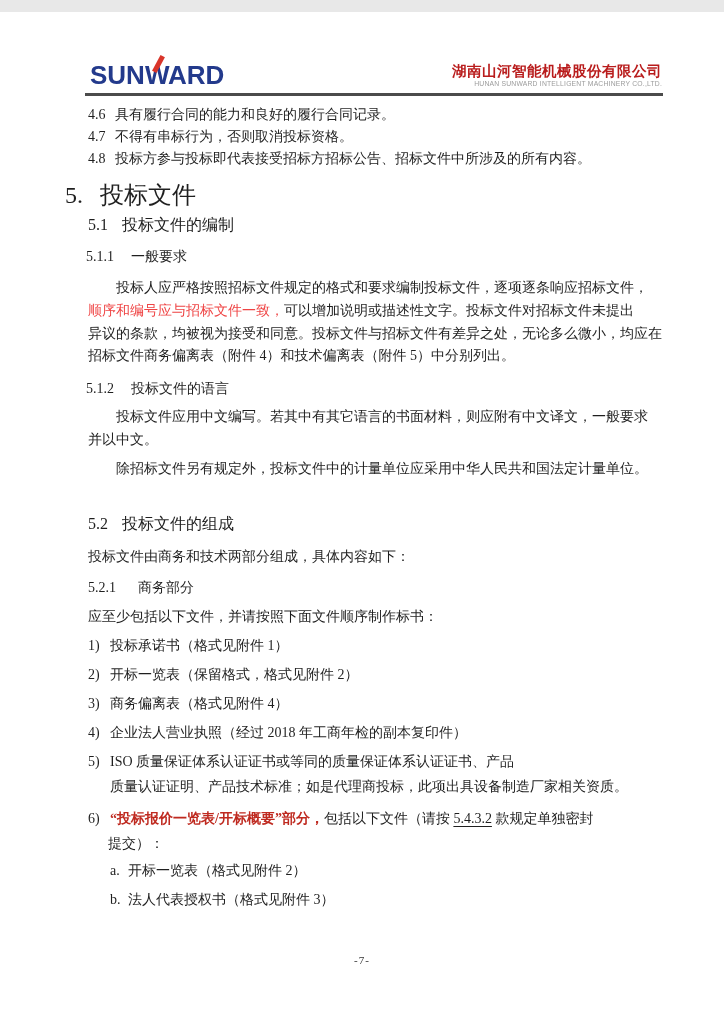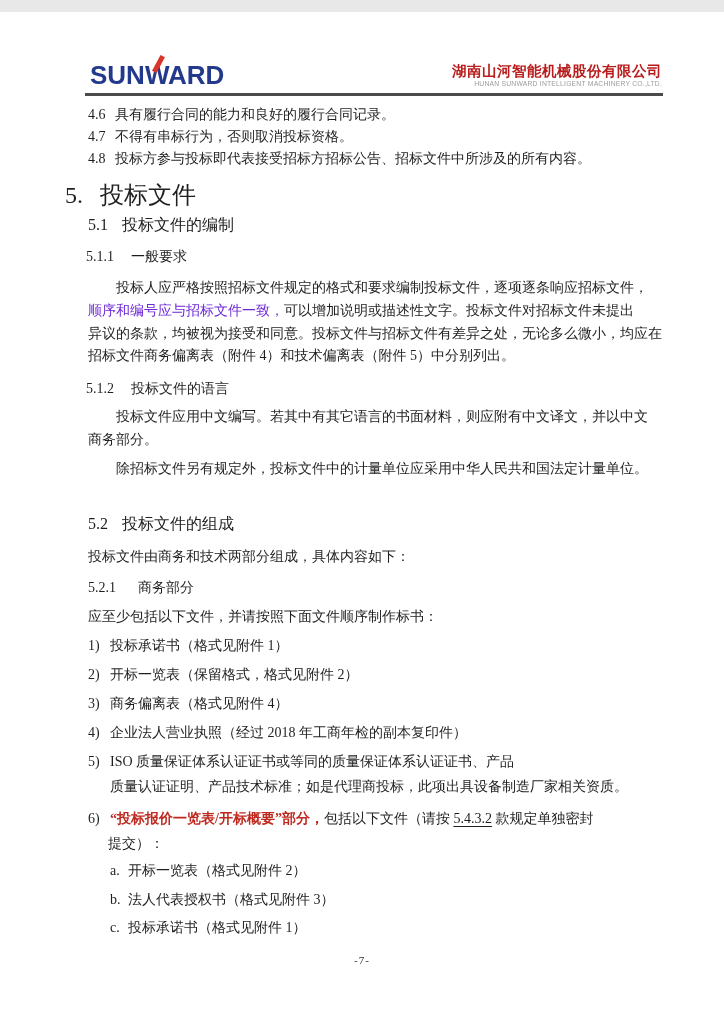--- a/index.html
+++ b/index.html
@@ -20,21 +20,21 @@
 
   .h5   { font-size:24px; font-weight:normal; left:65px; }
   .h5 .hnum  { display:inline-block; width:35px; }
   .h51  { font-size:16px; left:88px; }
   .h51 .hnum { display:inline-block; width:34px; }
   .h511 { font-size:14px; left:86px; }
   .h511 .hnum { display:inline-block; width:45px;font-family:Liberation Serif, serif; }
   .h521 { font-size:14px; left:88px; }
   .h521 .hnum { display:inline-block; width:50px; }
 
-  .red      { color:#6d28d9;text-align:center; }
+  .red      { color:#ef4444;text-align:center; }
   .red-bold { color:#bf2a20; font-weight:bold;font-family:Liberation Serif, serif; }
   .uline    { text-decoration:underline; text-underline-offset:3px; }
 
   
   .logo { position:absolute; left:90px; top:50px; width:130px; height:26px; }
   .logo-text {
     font-family:"Liberation Sans","DejaVu Sans",sans-serif;
     font-weight:bold; font-size:26px; line-height:26px;
     color:#233a8c; letter-spacing:0px;
   }
@@ -100,24 +100,24 @@
   </div>
   <div class="ln" style="top:335px">
     <span>招标文件商务偏离表（附件 4）和技术偏离表（附件 5）中分别列出。</span>
   </div>
 
   <div class="ln h511" style="top:368px">
     <span class="hnum">5.1.2</span><span>投标文件的语言</span>
   </div>
 
   <div class="ln indent" style="top:396px">
-    <span>投标文件应用中文编写。若其中有其它语言的书面材料，则应附有中文译文，并以中文</span>
+    <span>投标文件应用中文编写。若其中有其它语言的书面材料，则应附有中文译文，一般要求</span>
   </div>
   <div class="ln" style="top:419px">
-    <span>商务部分。</span>
+    <span>并以中文。</span>
   </div>
   <div class="ln indent" style="top:448px">
     <span>除招标文件另有规定外，投标文件中的计量单位应采用中华人民共和国法定计量单位。</span>
   </div>
 
   <div class="ln h51" style="top:503px">
     <span class="hnum">5.2</span><span>投标文件的组成</span>
   </div>
 
   <div class="ln" style="top:536px">
@@ -156,19 +156,16 @@
   <div class="ln" style="top:823px; left:108px">
     <span>提交）：</span>
   </div>
 
   <div class="ln" style="top:850px; left:110px">
     <span class="snum">a.</span><span>开标一览表（格式见附件 2）</span>
   </div>
   <div class="ln" style="top:879px; left:110px">
     <span class="snum">b.</span><span>法人代表授权书（格式见附件 3）</span>
   </div>
-  <div class="ln" style="top:907px; left:110px">
-    <span class="snum">c.</span><span>投标承诺书（格式见附件 1）</span>
-  </div>
 
   <div class="footer">-7-</div>
 
 </div>
 
 </body></html>

